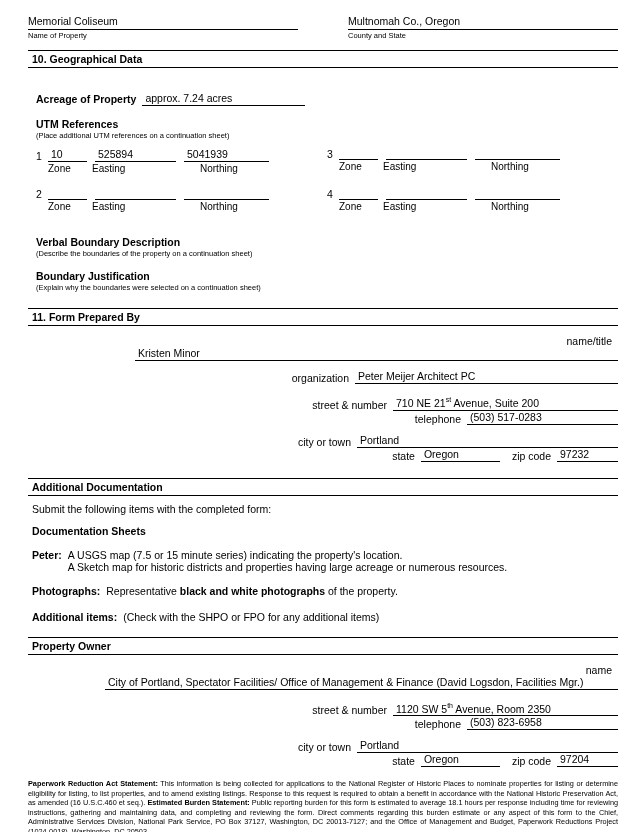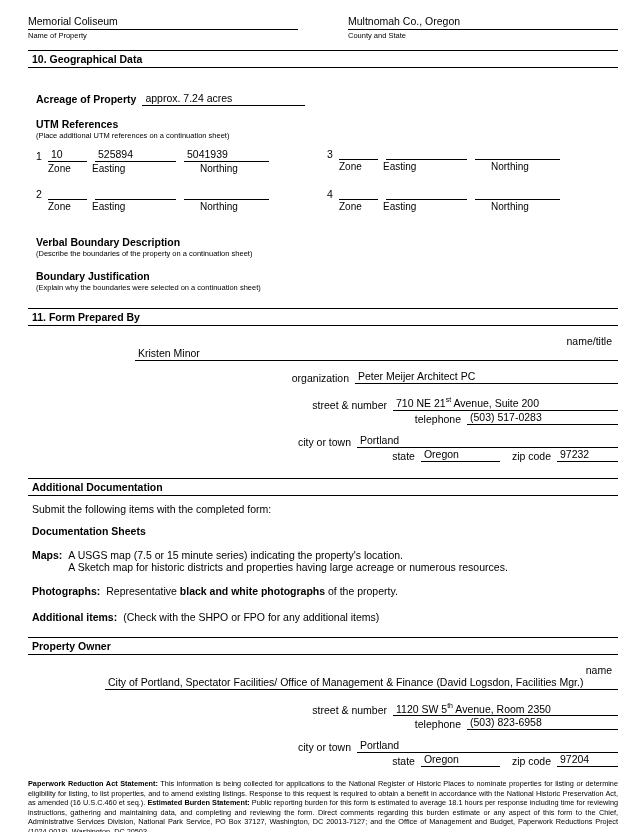--- a/index.html
+++ b/index.html
@@ -322,21 +322,21 @@
 
     <div class="rule-top" style="margin-top:16px"></div>
     <div class="sec-title-plain">Additional Documentation</div>
 
     <div class="blk" style="padding-left:4px">
       <div class="para">Submit the following items with the completed form:</div>
 
       <div class="para b" style="margin-top:10px">Documentation Sheets</div>
 
       <div class="hang" style="margin-top:12px">
-        <span class="k">Maps:</span>
+        <span class="k">Peter:</span>
         <span>
           <span>A USGS map (7.5 or 15 minute series) indicating the property's location.</span><br>
           <span>A Sketch map for historic districts and properties having large acreage or numerous resources.</span>
         </span>
       </div>
 
       <div class="hang" style="margin-top:12px">
         <span class="k">Photographs:</span>
         <span><span>Representative </span><span class="b">black and white photographs</span><span> of the property.</span></span>
       </div>

